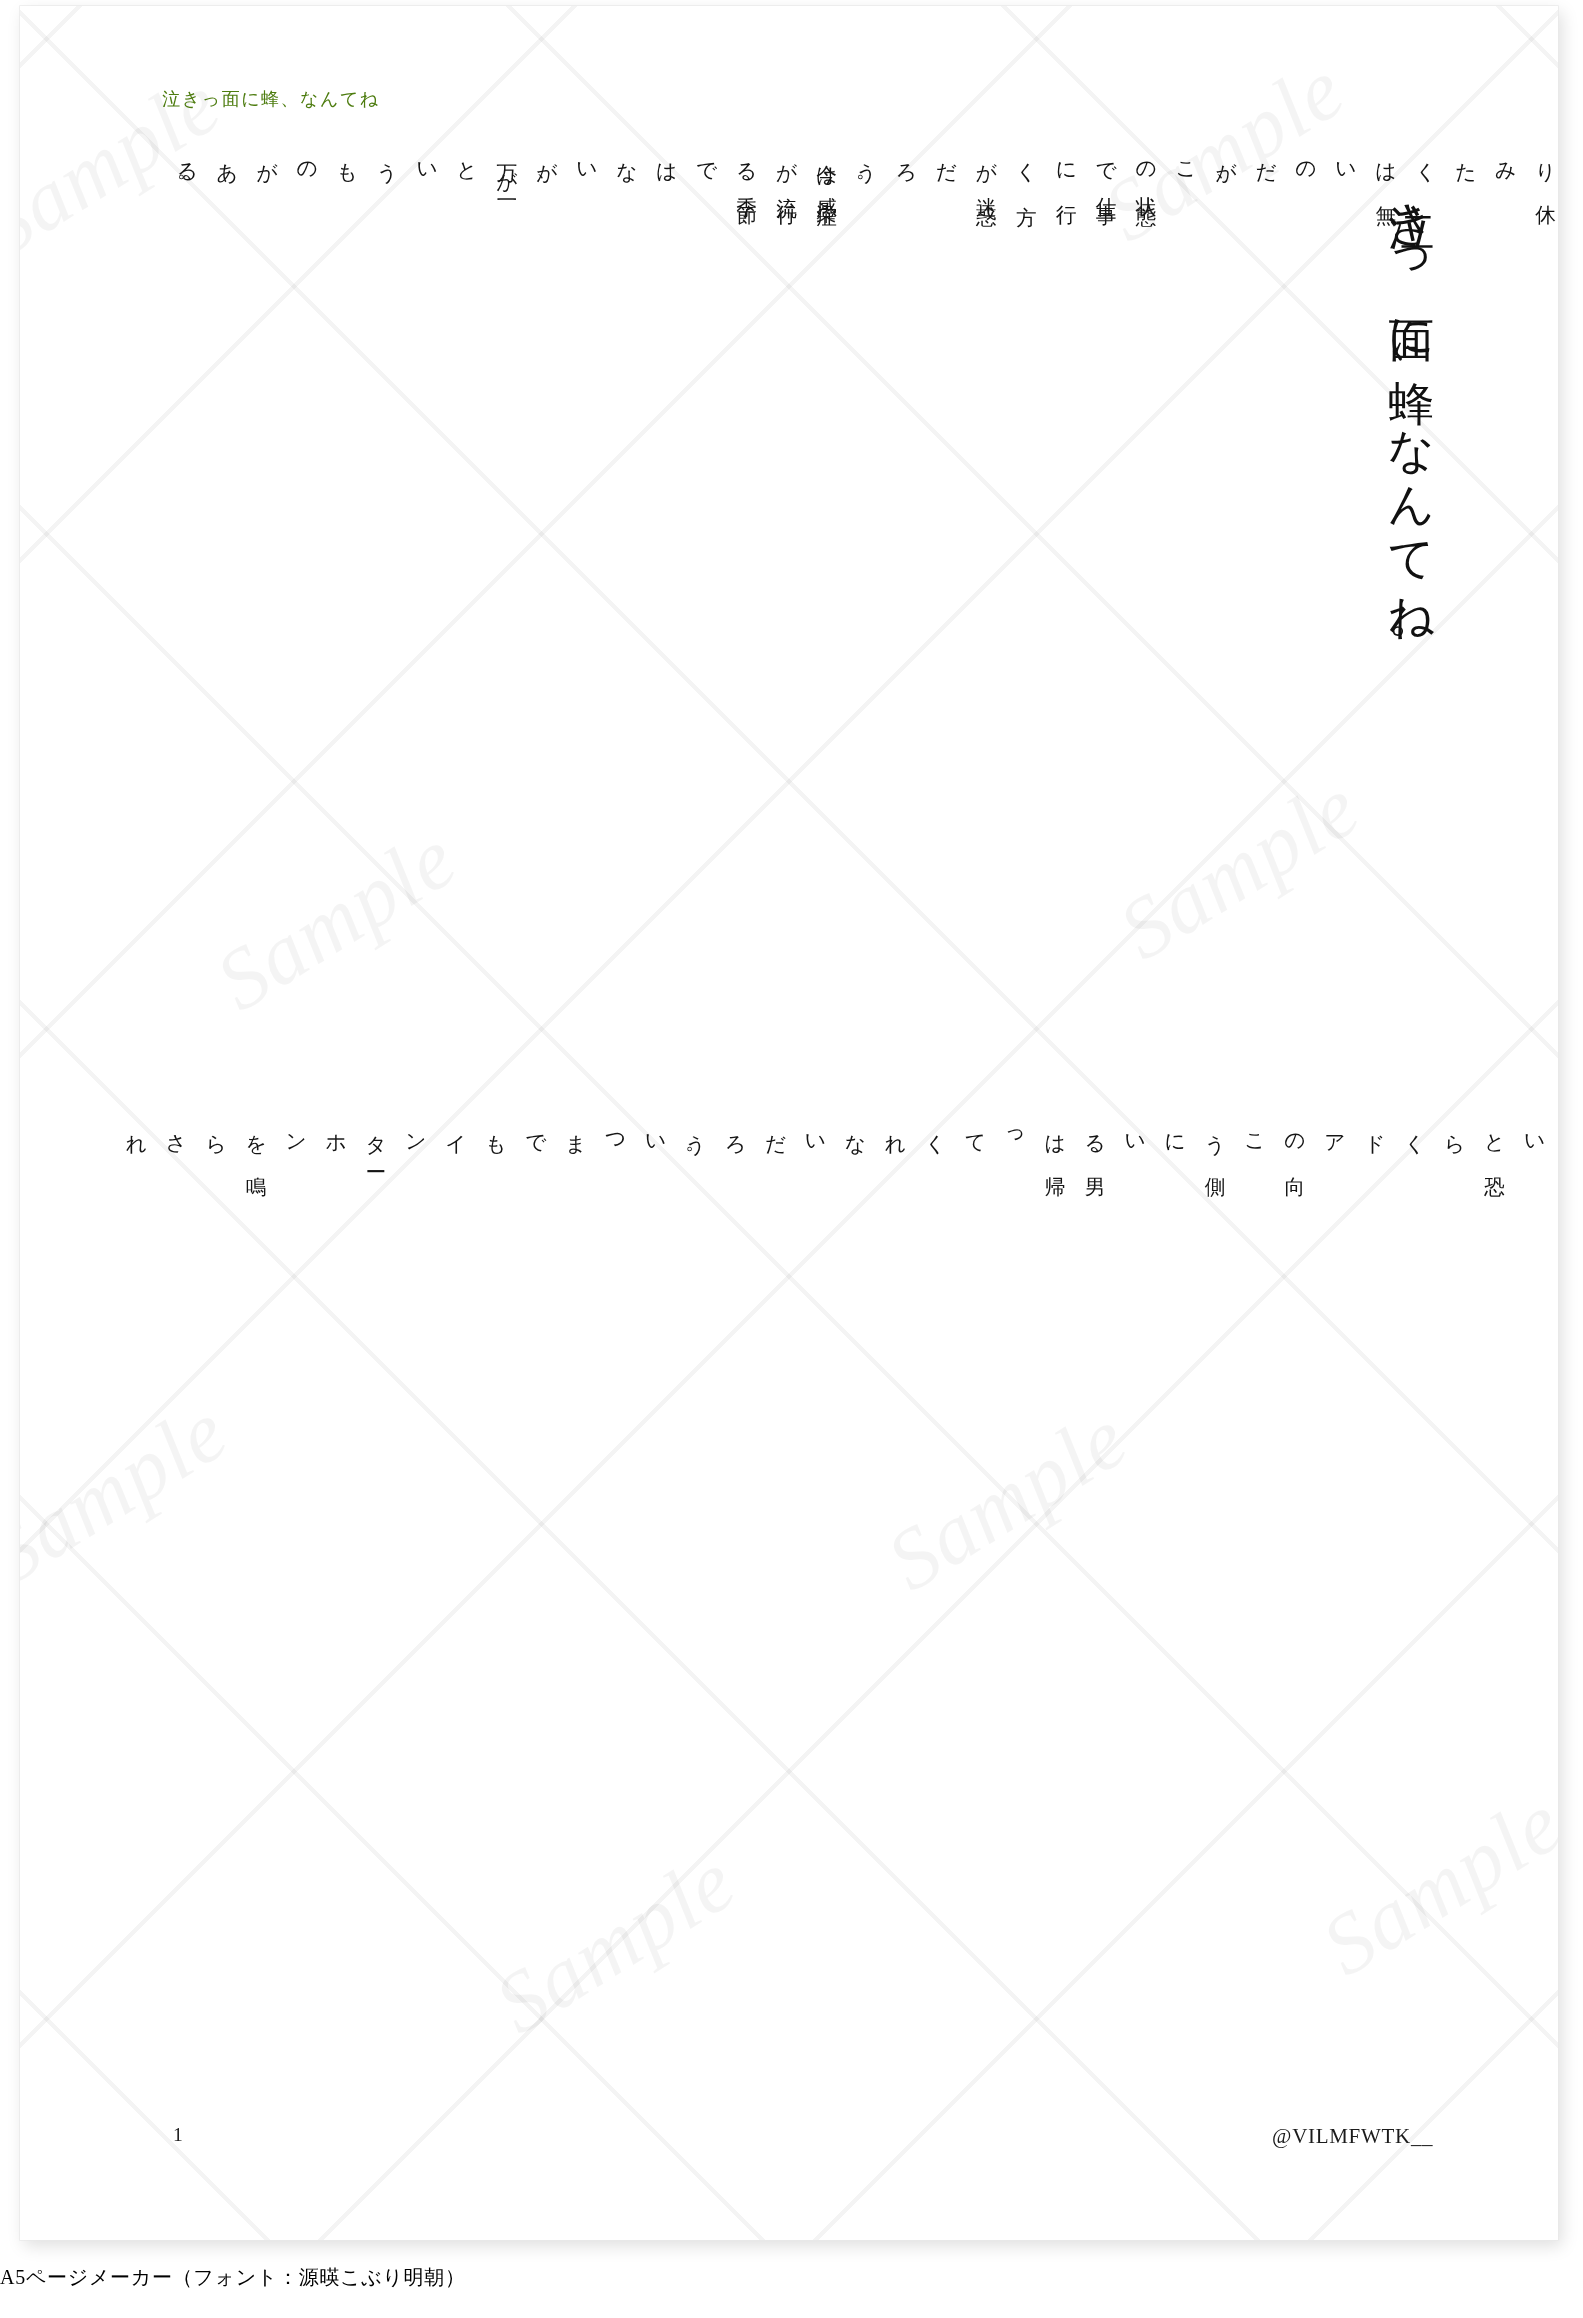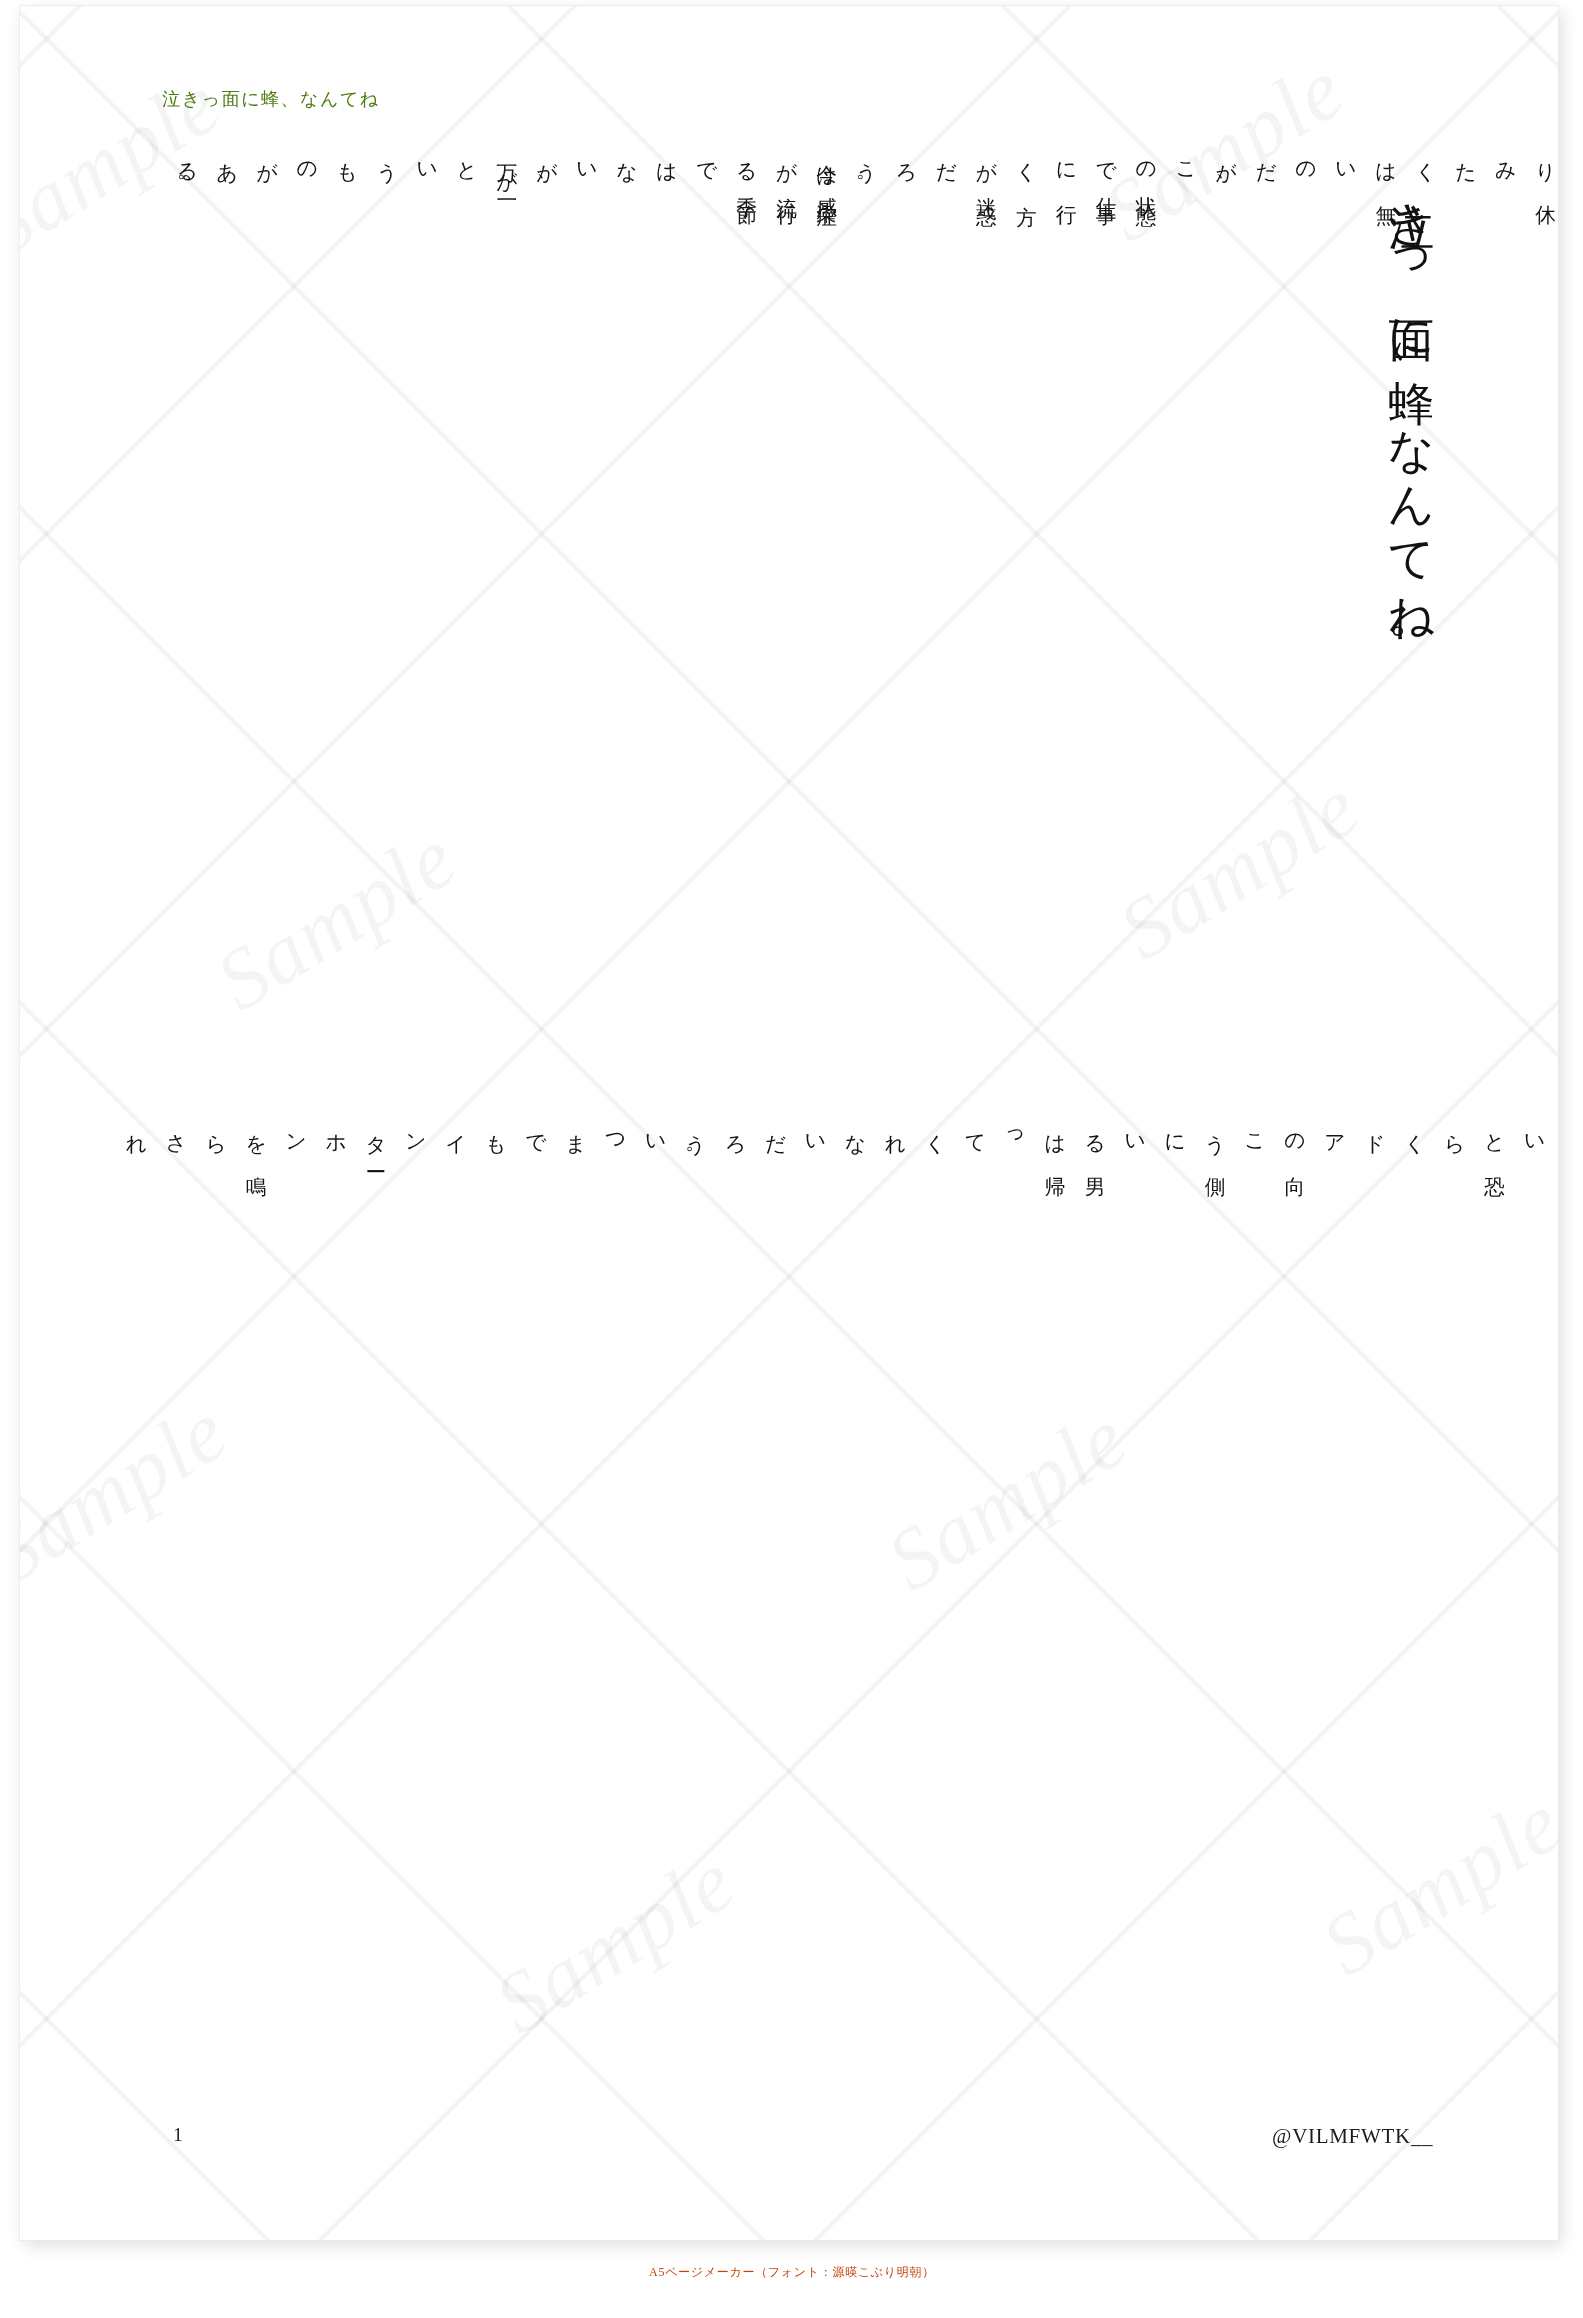--- a/index.html
+++ b/index.html
@@ -151,24 +151,23 @@
     white-space: nowrap;
     margin-left: 33px;
   }
 
   
   #maker-credit {
     position: absolute;
     left: 0;
     right: 0;
     top: 2264px;
-    text-align: center;
-    font-size: 12px;
+    font-size: 20px;
     letter-spacing: 0.7px;
-    color: #c2410c;
+    color: #000000;
   }
 </style>
 </head>
 <body>
 
 <div id="page-sheet">
 
   <div id="watermark-lattice"></div>
   <div class="wm-word wm-1">Sample</div>
   <div class="wm-word wm-2">Sample</div>

